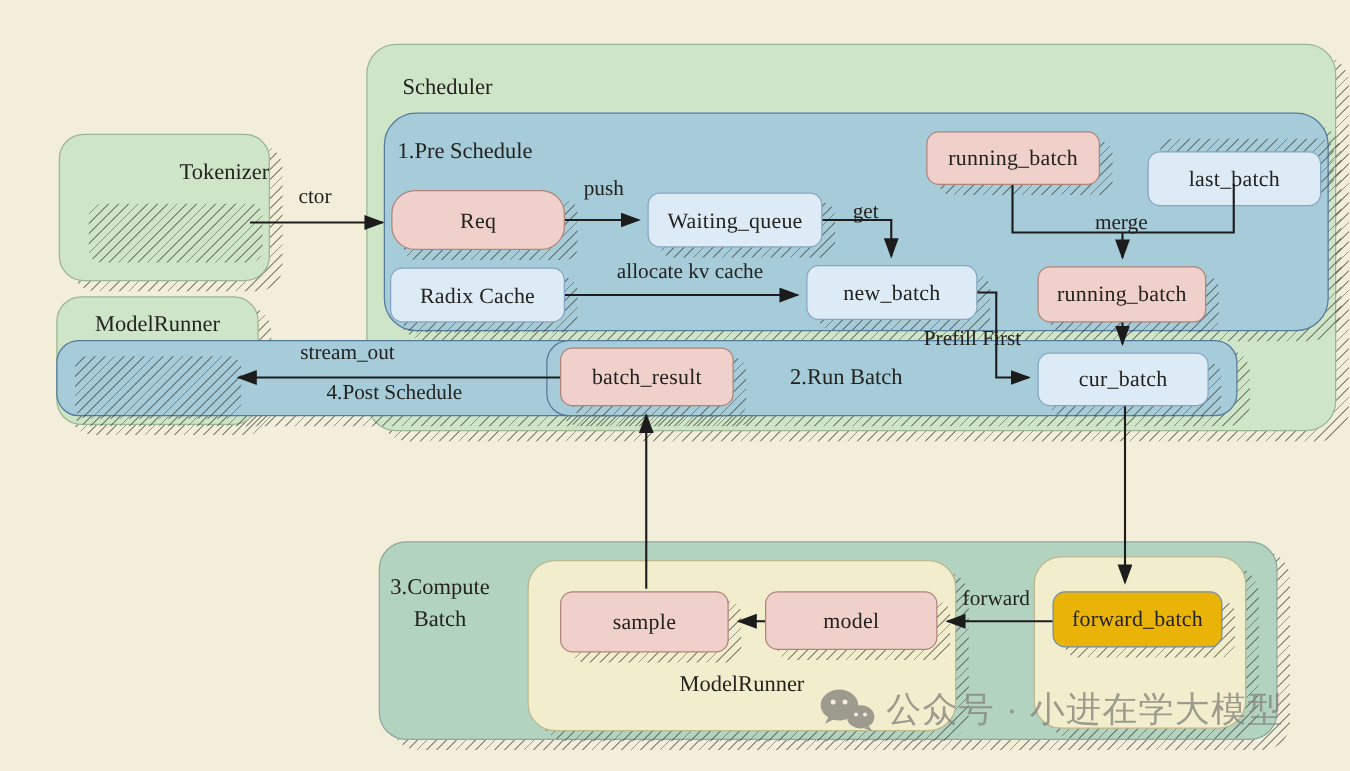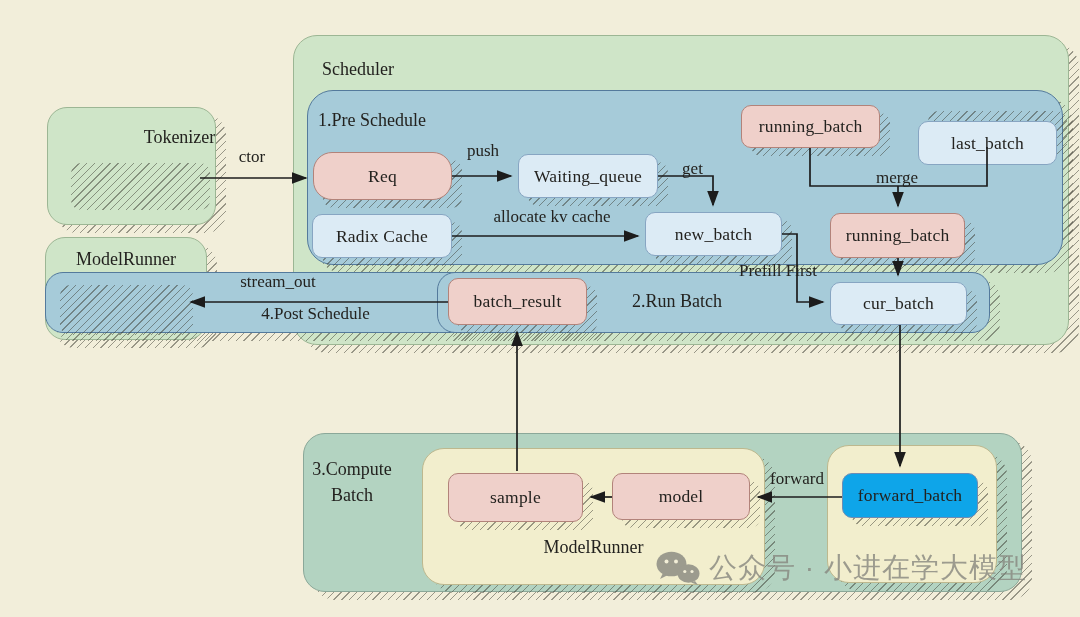--- a/index.html
+++ b/index.html
@@ -17,21 +17,21 @@
   .bluebar{background:#a6cbd9;border:1.5px solid #547a9c;border-radius:18px;}
   .yellow{background:#f2eecd;border:1.5px solid #bdb88e;border-radius:22px;}
   
   .node{
     position:absolute;box-sizing:border-box;border-radius:10px;
     display:flex;align-items:center;justify-content:center;
     font-size:17.5px;letter-spacing:.2px;
   }
   .pink{background:#efd0ca;border:1.5px solid #b2837a;}
   .light{background:#dcebf5;border:1.3px solid #87a5c2;}
-  .bluish{background:#0ea5e9;border:1.4px solid #6d8cb4;}
+  .bluish{background:#eab308;border:1.4px solid #6d8cb4;}
   
   .hatch{
     position:absolute;z-index:auto;
     background:repeating-linear-gradient(135deg,
       rgba(55,55,45,.48) 0px, rgba(55,55,45,.48) 1px,
       transparent 1px, transparent 5.5px);
   }
   .clabel{position:absolute;font-size:18px;}
   .elabel{position:absolute;font-size:17px;text-align:center;}
   .center{text-align:center;}

